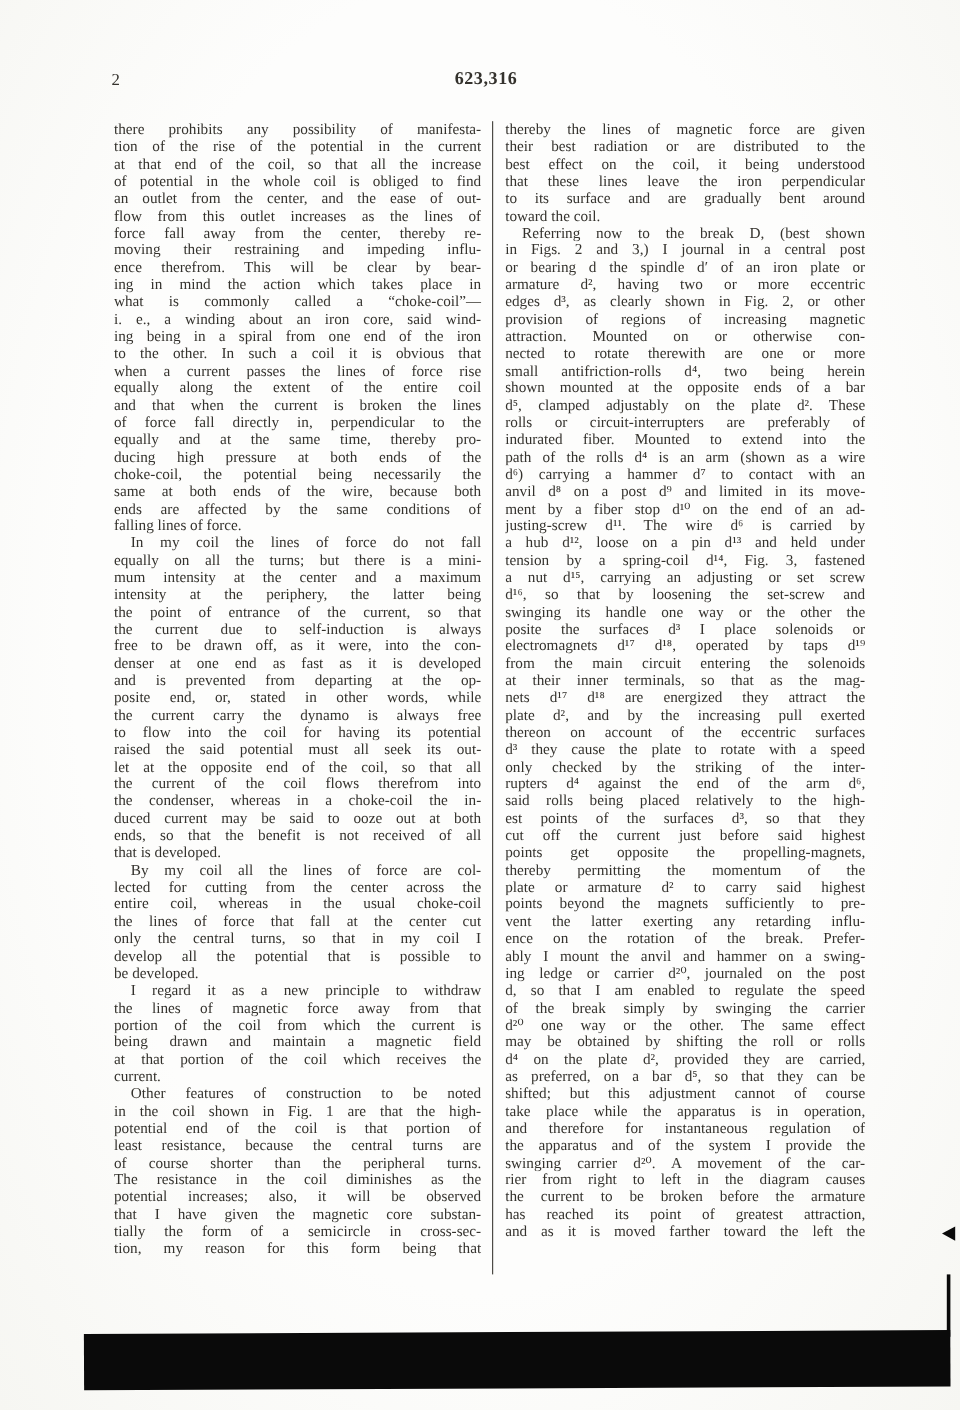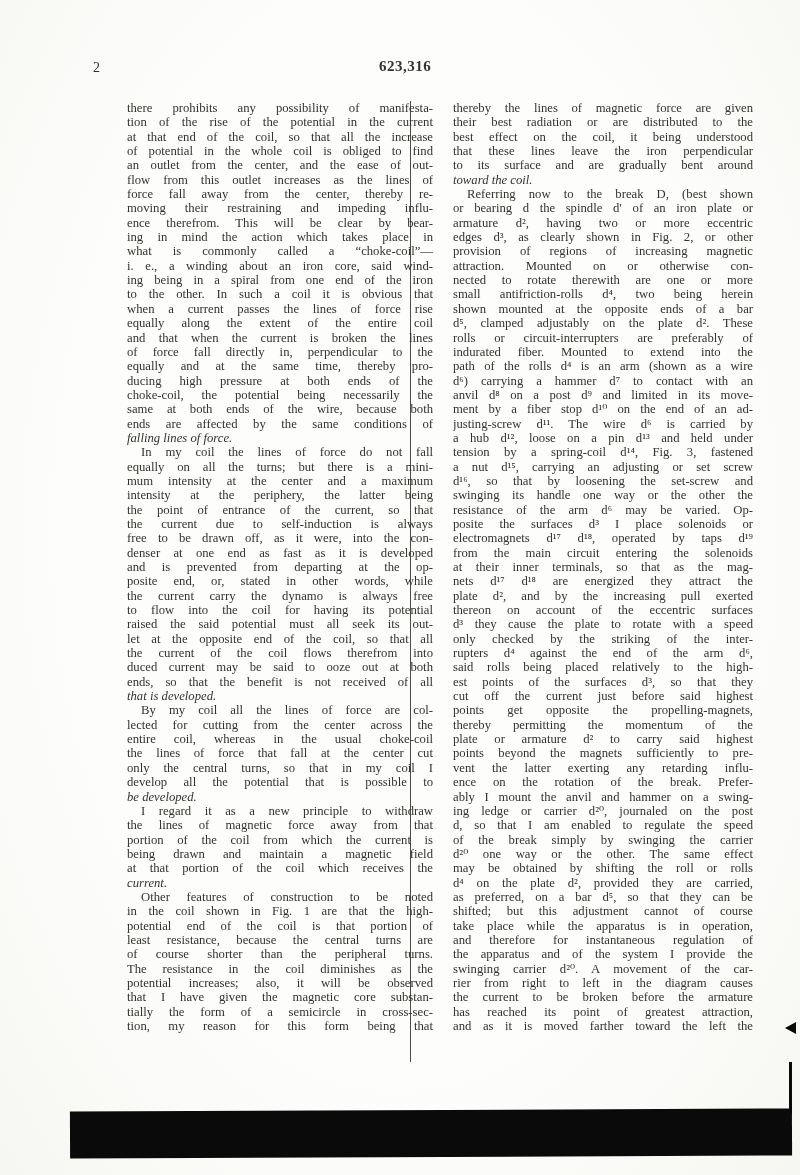--- a/index.html
+++ b/index.html
@@ -17,36 +17,36 @@
   .pageno{
     position:absolute;top:60px;left:93px;
     font-size:14px;
   }
   .patno{
     position:absolute;top:58px;left:0;width:810px;
     text-align:center;
     font-size:15px;font-weight:bold;letter-spacing:.5px;
   }
   .col{
-    position:absolute;top:101px;margin-left:32px;
+    position:absolute;top:101px;
   }
   .col-left{left:95px;width:306px;}
   .col-right{left:421px;width:300px;}
   .divider{
     position:absolute;top:101px;left:410px;
     width:1px;height:961px;background:#4d4b46;
   }
   .line{
     position:relative;
     height:14.35px;line-height:14.35px;
     font-size:12.7px;
     text-align:justify;text-align-last:justify;
     overflow:hidden;
   }
-  .line.end{text-align-last:left;font-style:italic;}
+  .line.end{text-align-last:left;}
   .line.ind{text-indent:14px;font-family:Liberation Serif, serif;}
   .lnum{
     position:absolute;top:0;
     font-size:11.5px;color:#4a4843;
     text-indent:0;
   }
   .col-left .lnum{left:-32px;width:24px;text-align:right;}
   .col-right .lnum{right:-34px;width:28px;text-align:left;}
   .scan-bar{
     position:absolute;left:70px;top:1110px;
@@ -188,20 +188,23 @@
       <div class="line">
         <span class="lnum"></span><span class="ltext">raised the said potential must all seek its out-</span>
       </div>
       <div class="line">
         <span class="lnum"></span><span class="ltext">let at the opposite end of the coil, so that all</span>
       </div>
       <div class="line">
         <span class="ltext">the current of the coil flows therefrom into</span>
       </div>
       <div class="line">
+        <span class="lnum"></span><span class="ltext">the condenser, whereas in a choke-coil the in-</span>
+      </div>
+      <div class="line">
         <span class="lnum"></span><span class="ltext">duced current may be said to ooze out at both</span>
       </div>
       <div class="line">
         <span class="lnum"></span><span class="ltext">ends, so that the benefit is not received of all</span>
       </div>
       <div class="line end">
         <span class="lnum"></span><span class="ltext">that is developed.</span>
       </div>
       <div class="line ind">
         <span class="ltext">By my coil all the lines of force are col-</span>
@@ -291,20 +294,23 @@
       <div class="line">
         <span class="lnum"></span><span class="ltext">to its surface and are gradually bent around</span>
       </div>
       <div class="line end">
         <span class="lnum"></span><span class="ltext">toward the coil.</span>
       </div>
       <div class="line ind">
         <span class="lnum"></span><span class="ltext">Referring now to the break D, (best shown</span>
       </div>
       <div class="line">
+        <span class="ltext">in Figs. 2 and 3,) I journal in a central post</span>
+      </div>
+      <div class="line">
         <span class="lnum"></span><span class="ltext">or bearing d the spindle d′ of an iron plate or</span>
       </div>
       <div class="line">
         <span class="lnum"></span><span class="ltext">armature d², having two or more eccentric</span>
       </div>
       <div class="line">
         <span class="lnum"></span><span class="ltext">edges d³, as clearly shown in Fig. 2, or other</span>
       </div>
       <div class="line">
         <span class="lnum"></span><span class="ltext">provision of regions of increasing magnetic</span>
@@ -352,23 +358,20 @@
         <span class="lnum"></span><span class="ltext">tension by a spring-coil d¹⁴, Fig. 3, fastened</span>
       </div>
       <div class="line">
         <span class="ltext">a nut d¹⁵, carrying an adjusting or set screw</span>
       </div>
       <div class="line">
         <span class="lnum"></span><span class="ltext">d¹⁶, so that by loosening the set-screw and</span>
       </div>
       <div class="line">
         <span class="lnum"></span><span class="ltext">swinging its handle one way or the other the</span>
-      </div>
-      <div class="line">
-        <span class="lnum"></span><span class="ltext">resistance of the arm d⁶ may be varied.  Op-</span>
       </div>
       <div class="line">
         <span class="lnum"></span><span class="ltext">posite the surfaces d³ I place solenoids or</span>
       </div>
       <div class="line">
         <span class="ltext">electromagnets d¹⁷ d¹⁸, operated by taps d¹⁹</span>
       </div>
       <div class="line">
         <span class="lnum"></span><span class="ltext">from the main circuit entering the solenoids</span>
       </div>

